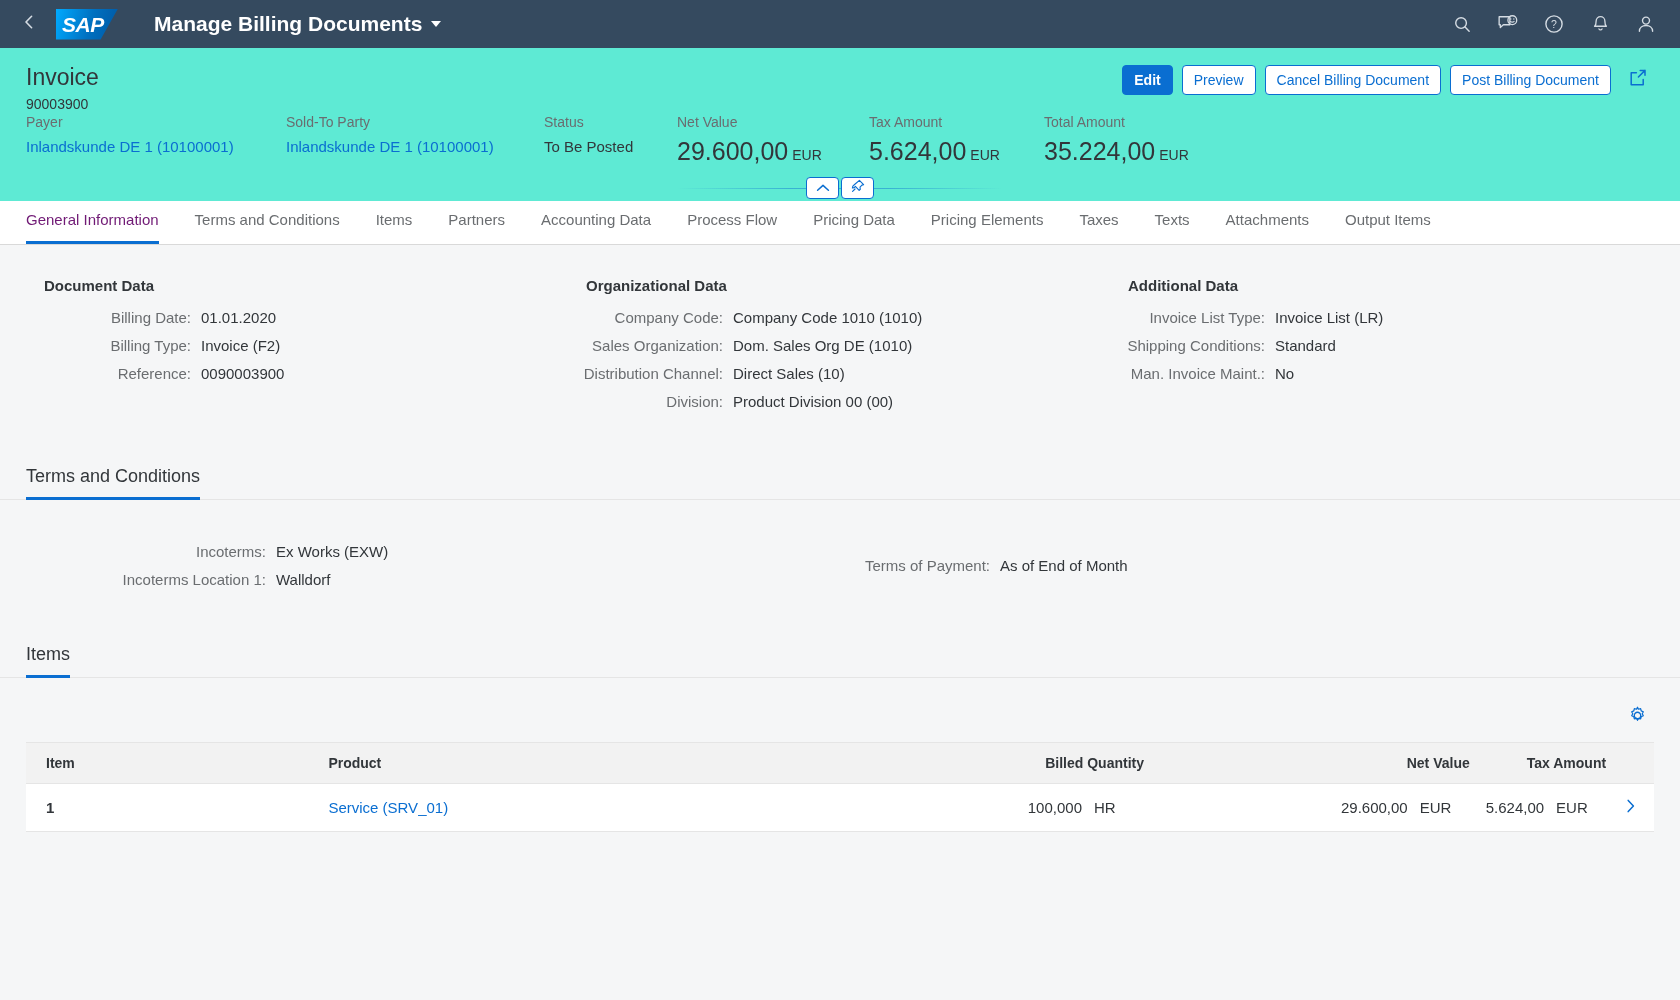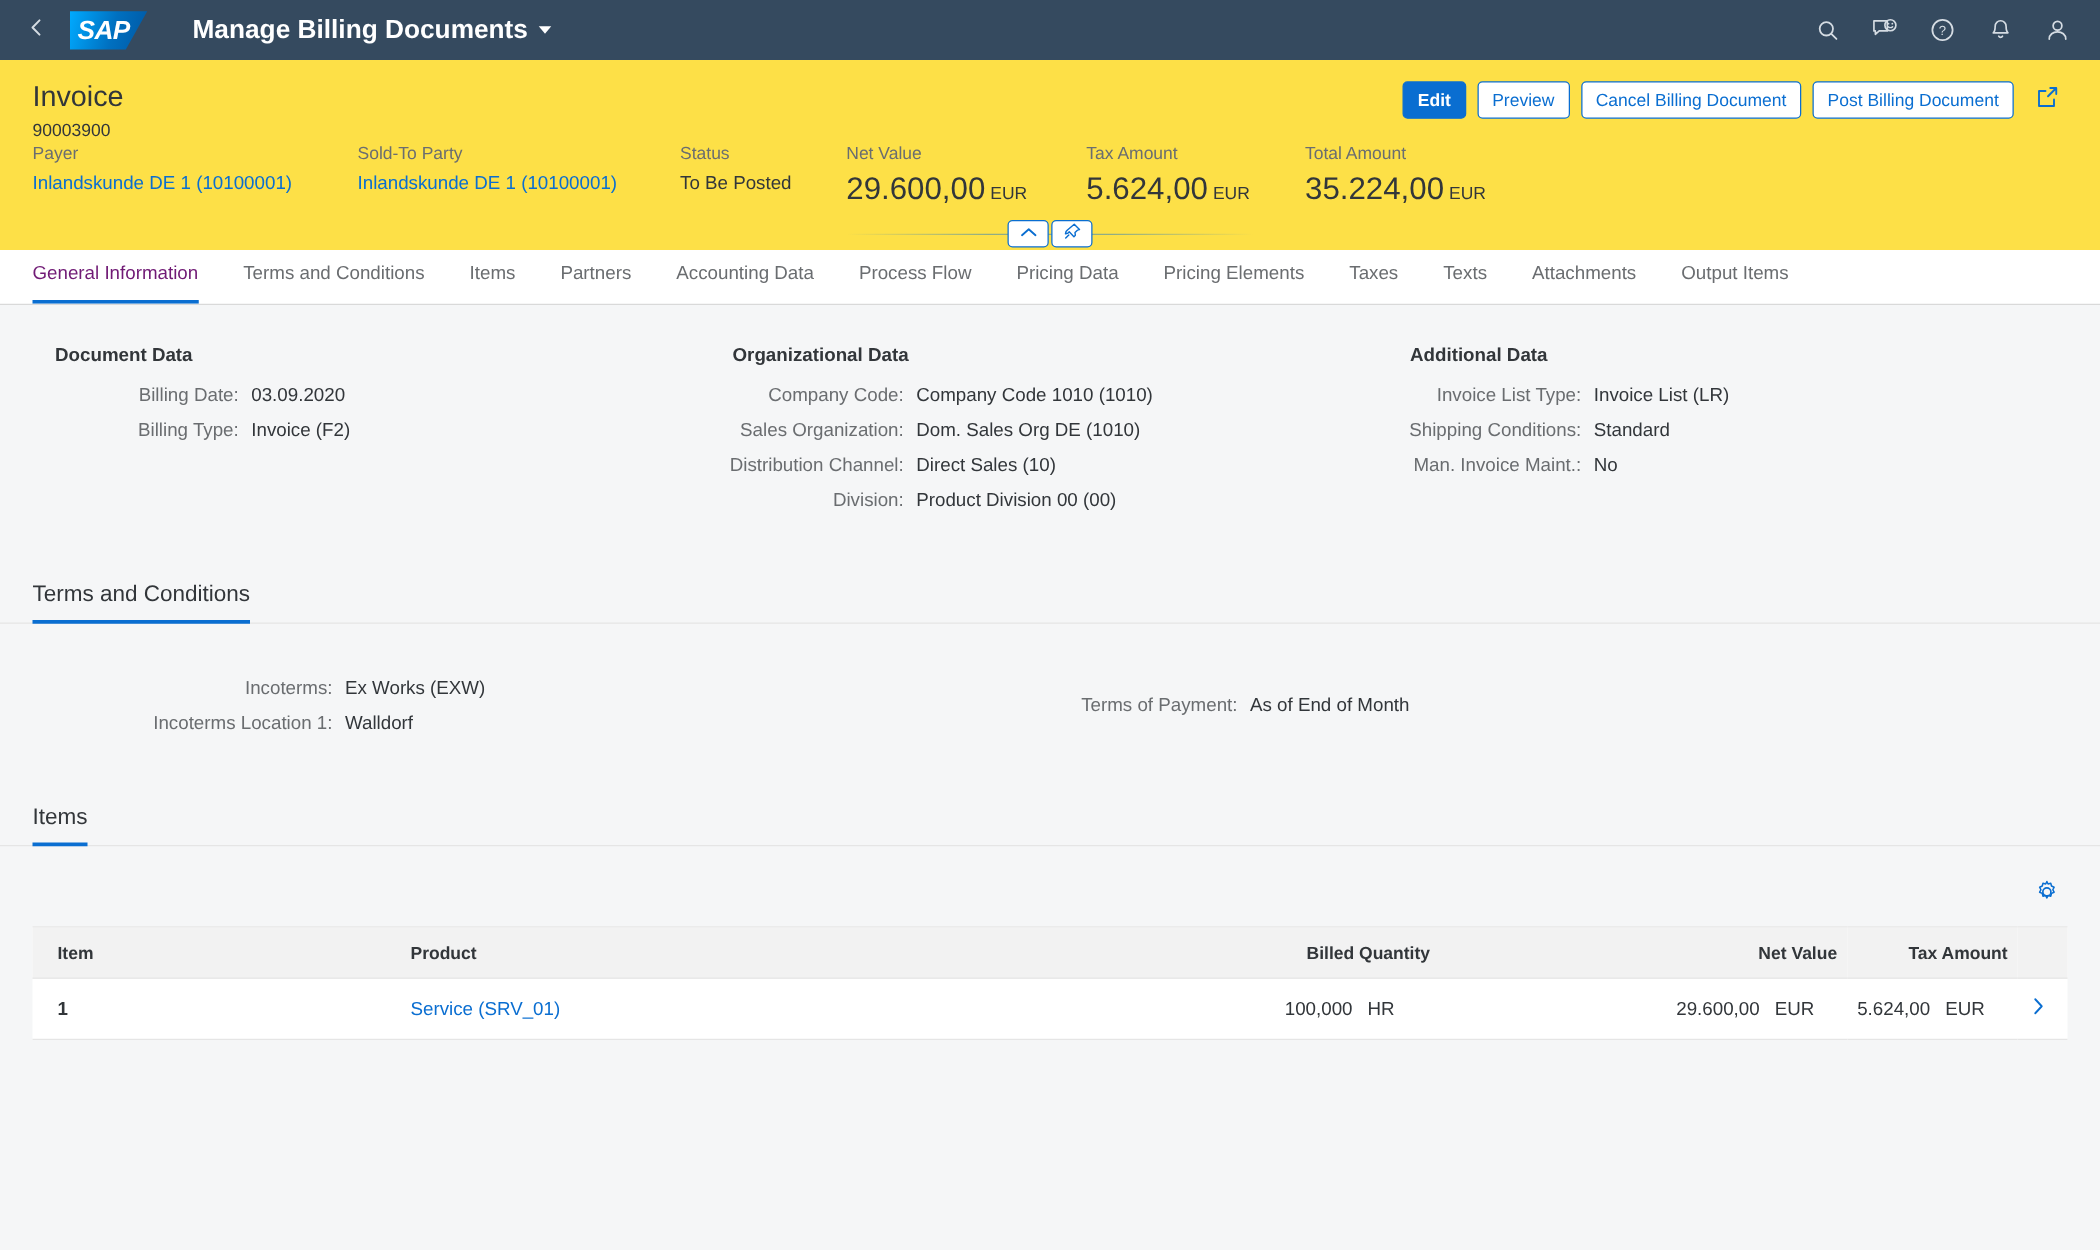--- a/index.html
+++ b/index.html
@@ -69,21 +69,21 @@
   .shell-icons { display: flex; align-items: center; gap: 6px; }
   .shell-ico {
     width: 40px; height: 40px;
     display: flex; align-items: center; justify-content: center;
     cursor: pointer; border-radius: 4px;
   }
   .shell-ico svg { display: block; }
 
   
   .obj-header {
-    background: #fde047;
+    background: #5eead4;
     padding: 14px 26px 0 26px;
     flex: 0 0 auto;
     position: relative;
   }
   .title-row { display: flex; align-items: flex-start; }
   .title-block { flex: 1 1 auto; }
   .obj-title {
     font-size: 23px;
     color: #32363a;
     line-height: 30px;
@@ -493,25 +493,29 @@
 
 <div class="content">
 
   <div class="section">
     <div class="form-block">
 
       <div class="form-col col1">
         <div class="grp-title">Document Data</div>
         <div class="frow">
           <div class="flabel">Billing Date:</div>
-          <div class="fvalue">03.09.2020</div>
+          <div class="fvalue">01.01.2020</div>
         </div>
         <div class="frow">
           <div class="flabel">Billing Type:</div>
           <div class="fvalue">Invoice (F2)</div>
+        </div>
+        <div class="frow">
+          <div class="flabel">Reference:</div>
+          <div class="fvalue">0090003900</div>
         </div>
       </div>
 
       <div class="form-col col2">
         <div class="grp-title">Organizational Data</div>
         <div class="frow">
           <div class="flabel">Company Code:</div>
           <div class="fvalue">Company Code 1010 (1010)</div>
         </div>
         <div class="frow">

